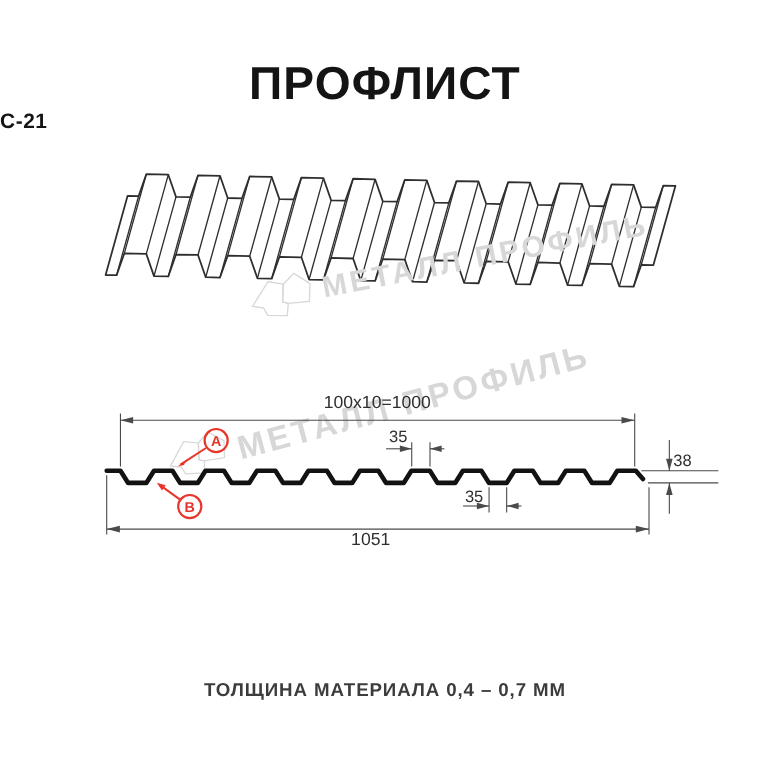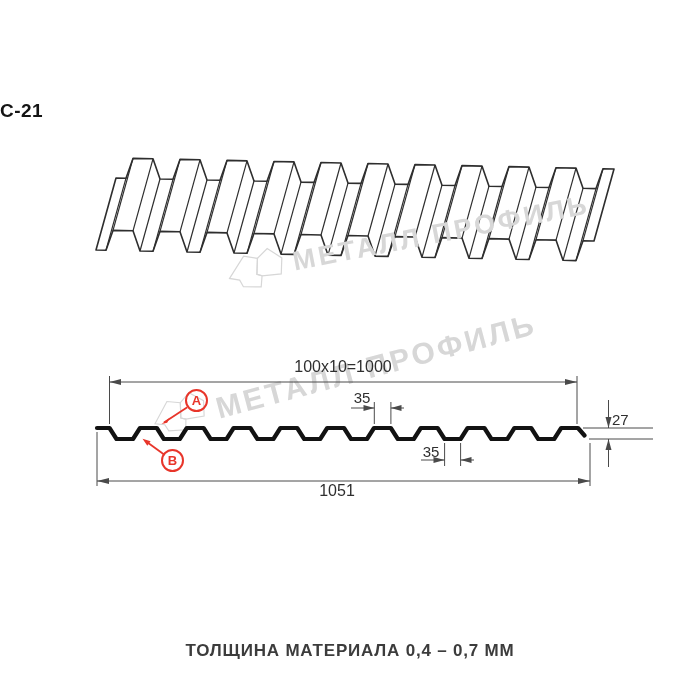--- a/index.html
+++ b/index.html
@@ -3,21 +3,21 @@
 <meta charset="utf-8">
 <style>
   html,body{margin:0;padding:0;background:#fff;}
   .page{position:relative;width:700px;height:700px;background:#fff;overflow:hidden;
         font-family:"Liberation Sans",sans-serif;}
   .title{position:absolute;left:0;top:52px;width:700px;text-align:center;
          font-size:42px;font-weight:800;letter-spacing:1px;color:#141414;}
   .subtitle{position:absolute;left:0;top:100px;width:700px;text-align:left;
          font-size:19px;font-weight:700;letter-spacing:.5px;color:#141414;}
   .footer{position:absolute;left:0;top:618px;width:700px;text-align:center;
-         font-size:17px;font-weight:600;letter-spacing:.8px;color:#3c3c3c;margin-top:23px;}
+         font-size:17px;font-weight:600;letter-spacing:.8px;color:#3c3c3c;}
   svg{position:absolute;overflow:visible;}
   #sheet3d{left:80px;top:158px;}
   #xsec{left:0;top:340px;}
   .outline{fill:#fff;stroke:#2e2e2e;stroke-width:1.6;stroke-linejoin:round;}
   .conn{stroke:#2e2e2e;stroke-width:1.2;fill:none;}
   .profile{fill:none;stroke:#121212;stroke-width:4.2;stroke-linejoin:round;stroke-linecap:round;}
   .dim{stroke:#4a4a4a;stroke-width:1;fill:none;}
   .dimhead{fill:#4a4a4a;stroke:none;}
   .red{stroke:var(--accent,#e8352a);stroke-width:1.8;fill:none;}
   .redhead{fill:var(--accent,#e8352a);stroke:none;}
@@ -34,20 +34,21 @@
   .wm2{left:146px;top:400px;transform:rotate(-15deg);}
   .wm2 .wm-text{font-size:30px;margin:12px 0 0 8px;}
   .wm-logo{position:static;}
   .wm-logo path{fill:none;stroke:var(--wm,#d7d7d7);stroke-width:2;}
 </style>
 </head>
 <body>
 
 <div class="page">
 
+  <div class="title">ПРОФЛИСТ</div>
   <div class="subtitle">С-21</div>
 
   <svg id="sheet3d" width="545" height="120" viewBox="0 0 545 120">
       <path d="M16,92 L26,92.2 L33,72.4 L53,72.8 L60,93 L73,93.3 L80,73.4 L100,73.8 L107,94 L120,94.3 L127,74.4 L147,74.9 L154,95 L167,95.3 L174,75.5 L194,75.9 L201,96.1 L214,96.4 L221,76.5 L241,77 L248,97.1 L261,97.4 L268,77.5 L288,78 L295,98.1 L308,98.4 L315,78.6 L335,79 L342,99.2 L355,99.5 L362,79.6 L382,80.1 L389,100.2 L402,100.5 L409,80.6 L429,81.1 L436,101.2 L449,101.5 L456,81.7 L476,82.1 L483,102.3 L496,102.6 L503,82.7 L514,83 L534,11 L523,10.7 L516,30.6 L503,30.3 L496,10.1 L476,9.7 L469,29.5 L456,29.2 L449,9.1 L429,8.6 L422,28.5 L409,28.2 L402,8.1 L382,7.6 L375,27.5 L362,27.2 L355,7 L335,6.6 L328,26.4 L315,26.1 L308,6 L288,5.5 L281,25.4 L268,25.1 L261,5 L241,4.5 L234,24.4 L221,24.1 L214,3.9 L194,3.5 L187,23.3 L174,23 L167,2.9 L147,2.4 L140,22.3 L127,22 L120,1.8 L100,1.4 L93,21.3 L80,21 L73,0.8 L53,0.4 L46,20.2 L36,20 Z" class="outline"></path>
       <line x1="26" y1="92.2" x2="46" y2="20.2" class="conn"></line>
       <line x1="33" y1="72.4" x2="53" y2="0.4" class="conn"></line>
       <line x1="53" y1="72.8" x2="73" y2="0.8" class="conn"></line>
       <line x1="60" y1="93" x2="80" y2="21" class="conn"></line>
       <line x1="73" y1="93.3" x2="93" y2="21.3" class="conn"></line>
       <line x1="80" y1="73.4" x2="100" y2="1.4" class="conn"></line>
@@ -158,20 +159,20 @@
     </g>
     <g>
       <line class="red" x1="163.7" y1="114.2" x2="145.5" y2="101"></line>
       <path class="redhead" d="M142.5,98.8 L150.6,101.2 L147.3,105.8 Z"></path>
     </g>
   </svg>
 
   <div class="dimlabel big" style="left:253px;top:358px;width:180px;">100x10=1000</div>
   <div class="dimlabel" style="left:348px;top:389px;width:28px;">35</div>
   <div class="dimlabel" style="left:418px;top:443px;width:26px;">35</div>
-  <div class="dimlabel" style="left:612px;top:411px;width:26px;text-align:left;">27</div>
+  <div class="dimlabel" style="left:612px;top:411px;width:26px;text-align:left;">38</div>
   <div class="dimlabel big" style="left:297px;top:482px;width:80px;">1051</div>
 
   <div class="callout" style="left:185px;top:389px;">А</div>
   <div class="callout" style="left:161px;top:449px;">В</div>
 
   <div class="footer">ТОЛЩИНА МАТЕРИАЛА 0,4 – 0,7 ММ</div>
 </div>
 
 </body></html>

